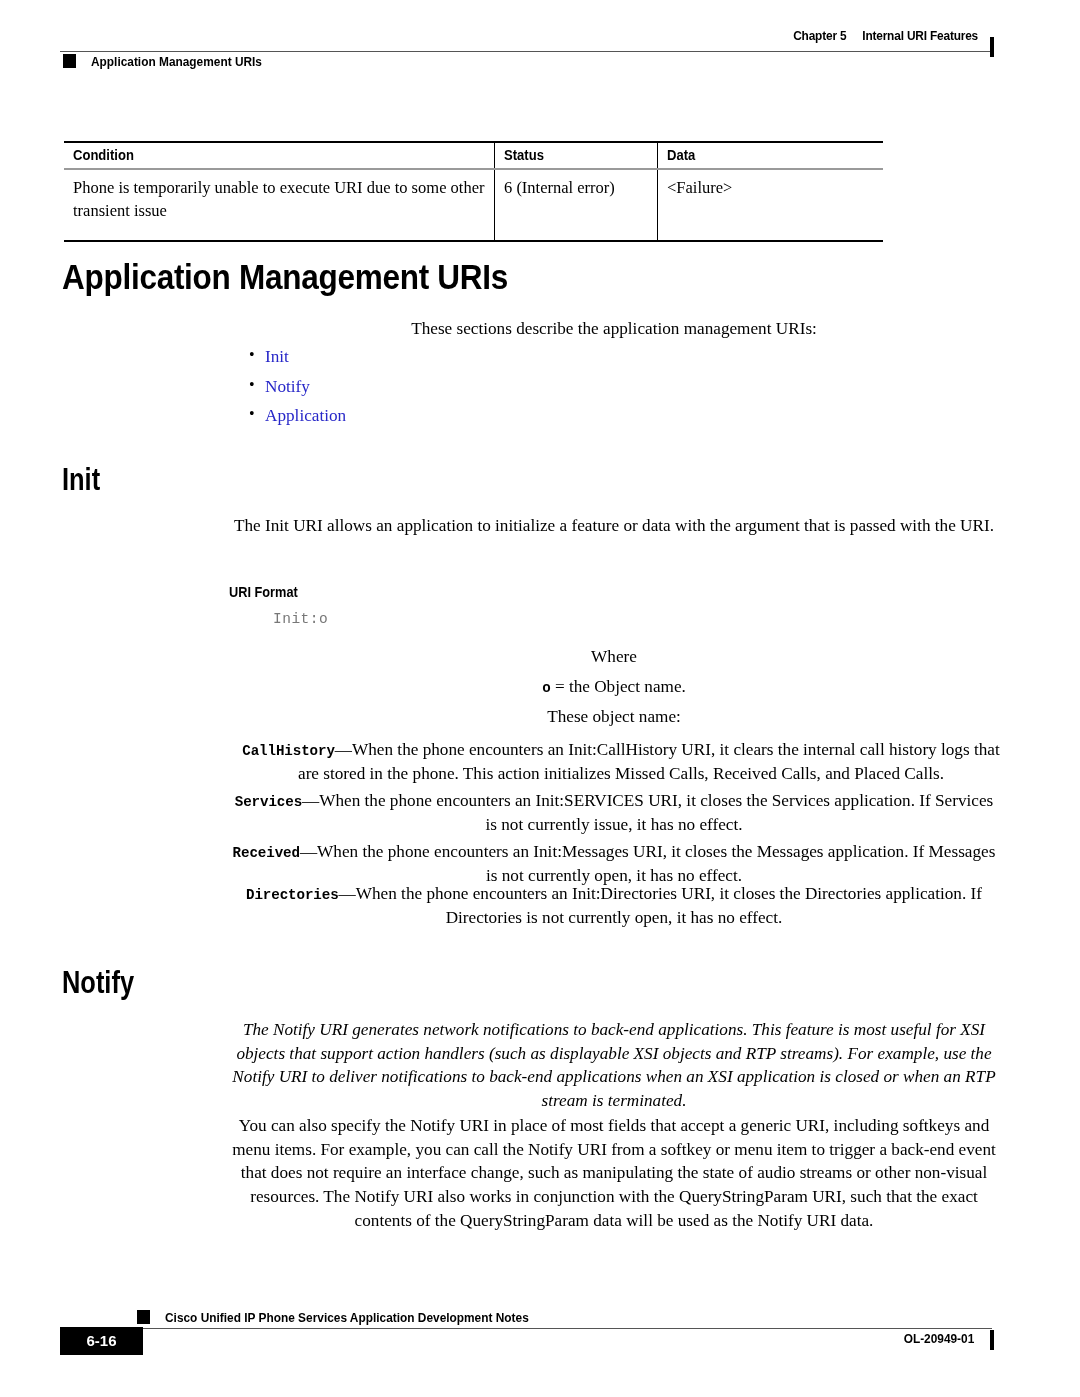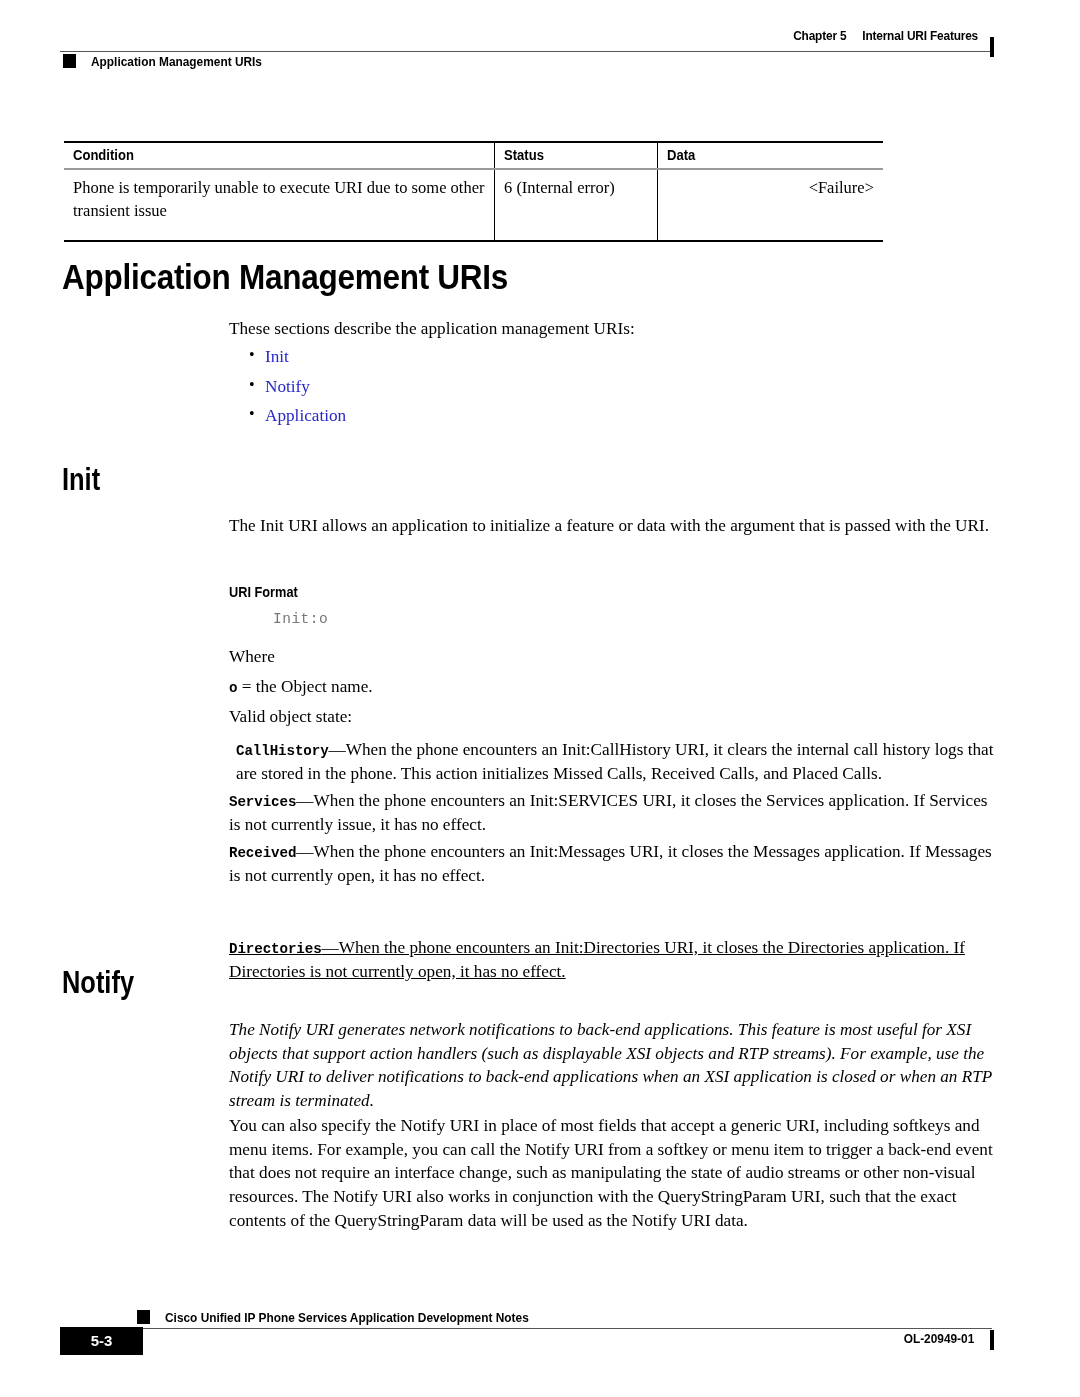--- a/index.html
+++ b/index.html
@@ -102,21 +102,21 @@
     font-family: "Liberation Serif", serif;
     font-size: 16.5px;
     line-height: 1.38;
     border-bottom: 2px solid #000000;
     padding-top: 7px;
     padding-bottom: 17px;
   }
   .cond-table .col-sep { border-left: 1.5px solid #000000; }
   .col-condition { width: 412px; }
   .col-status    { width: 144px; }
-  .col-data      { width: 207px; text-align: right; }
+  .col-data      { width: 207px; }
 
   
   h1.doc-h1 {
     position: absolute;
     left: 62px;
     margin: 0;
     font-family: "Liberation Sans", sans-serif;
     font-weight: bold;
     font-size: 35px;
     letter-spacing: -0.3px;
@@ -149,21 +149,21 @@
 
   
   .body-p {
     position: absolute;
     left: 229px;
     width: 770px;
     margin: 0;
     font-family: "Liberation Serif", serif;
     font-size: 17.2px;
     line-height: 1.38;
-    text-align: left;
+    text-align: center;
   }
   .mono-grey {
     position: absolute;
     left: 229px;
     font-family: "Liberation Mono", monospace;
     font-size: 14.5px;
     color: #777777;
     letter-spacing: 0.5px;
   }
   .mono-bold {
@@ -322,37 +322,37 @@
 
 <p class="body-p" style="top:514px;">The Init URI allows an application to initialize a feature or data with the argument that is passed with the URI.</p>
 
 <h3 class="doc-h3" style="top:585px;">URI Format</h3>
 <div class="mono-grey" style="top:611px;margin-left:44px;">Init:o</div>
 
 <p class="body-p" style="top:645px;">Where</p>
 
 <p class="body-p" style="top:675px;"><span class="mono-bold">o</span><span> = the Object name.</span></p>
 
-<p class="body-p" style="top:705px;">Valid object state:</p>
+<p class="body-p" style="top:705px;">These object name:</p>
 
 <p class="body-p" style="top:738px;margin-left:7px;"><span class="mono-bold">CallHistory</span><span>—When the phone encounters an Init:CallHistory URI, it clears the internal call history logs that are stored in the phone. This action initializes Missed Calls, Received Calls, and Placed Calls.</span></p>
 
 <p class="body-p" style="top:789px;"><span class="mono-bold">Services</span><span>—When the phone encounters an Init:SERVICES URI, it closes the Services application. If Services is not currently issue, it has no effect.</span></p>
 
 <p class="body-p" style="top:840px;"><span class="mono-bold">Received</span><span>—When the phone encounters an Init:Messages URI, it closes the Messages application. If Messages is not currently open, it has no effect.</span></p>
 
-<p class="body-p" style="top:936px;text-decoration:underline;"><span class="mono-bold">Directories</span><span>—When the phone encounters an Init:Directories URI, it closes the Directories application. If Directories is not currently open, it has no effect.</span></p>
+<p class="body-p" style="top:882px;"><span class="mono-bold">Directories</span><span>—When the phone encounters an Init:Directories URI, it closes the Directories application. If Directories is not currently open, it has no effect.</span></p>
 
 <h2 class="doc-h2" style="top:967px;">Notify</h2>
 
 <p class="body-p" style="top:1018px;font-style:italic;">The Notify URI generates network notifications to back-end applications. This feature is most useful for XSI objects that support action handlers (such as displayable XSI objects and RTP streams). For example, use the Notify URI to deliver notifications to back-end applications when an XSI application is closed or when an RTP stream is terminated.</p>
 
 <p class="body-p" style="top:1114px;">You can also specify the Notify URI in place of most fields that accept a generic URI, including softkeys and menu items. For example, you can call the Notify URI from a softkey or menu item to trigger a back-end event that does not require an interface change, such as manipulating the state of audio streams or other non-visual resources. The Notify URI also works in conjunction with the QueryStringParam URI, such that the exact contents of the QueryStringParam data will be used as the Notify URI data.</p>
 
 <div class="page-footer">
   <div class="footer-marker"></div>
   <div class="footer-doc-title">Cisco Unified IP Phone Services Application Development Notes</div>
   <div class="footer-rule"></div>
   <div class="footer-page-box"></div>
-  <div class="footer-page-num">5-3</div>
+  <div class="footer-page-num">6-16</div>
   <div class="footer-docnum">OL-20949-01</div>
   <div class="footer-endbar"></div>
 </div>
 
 </body></html>

